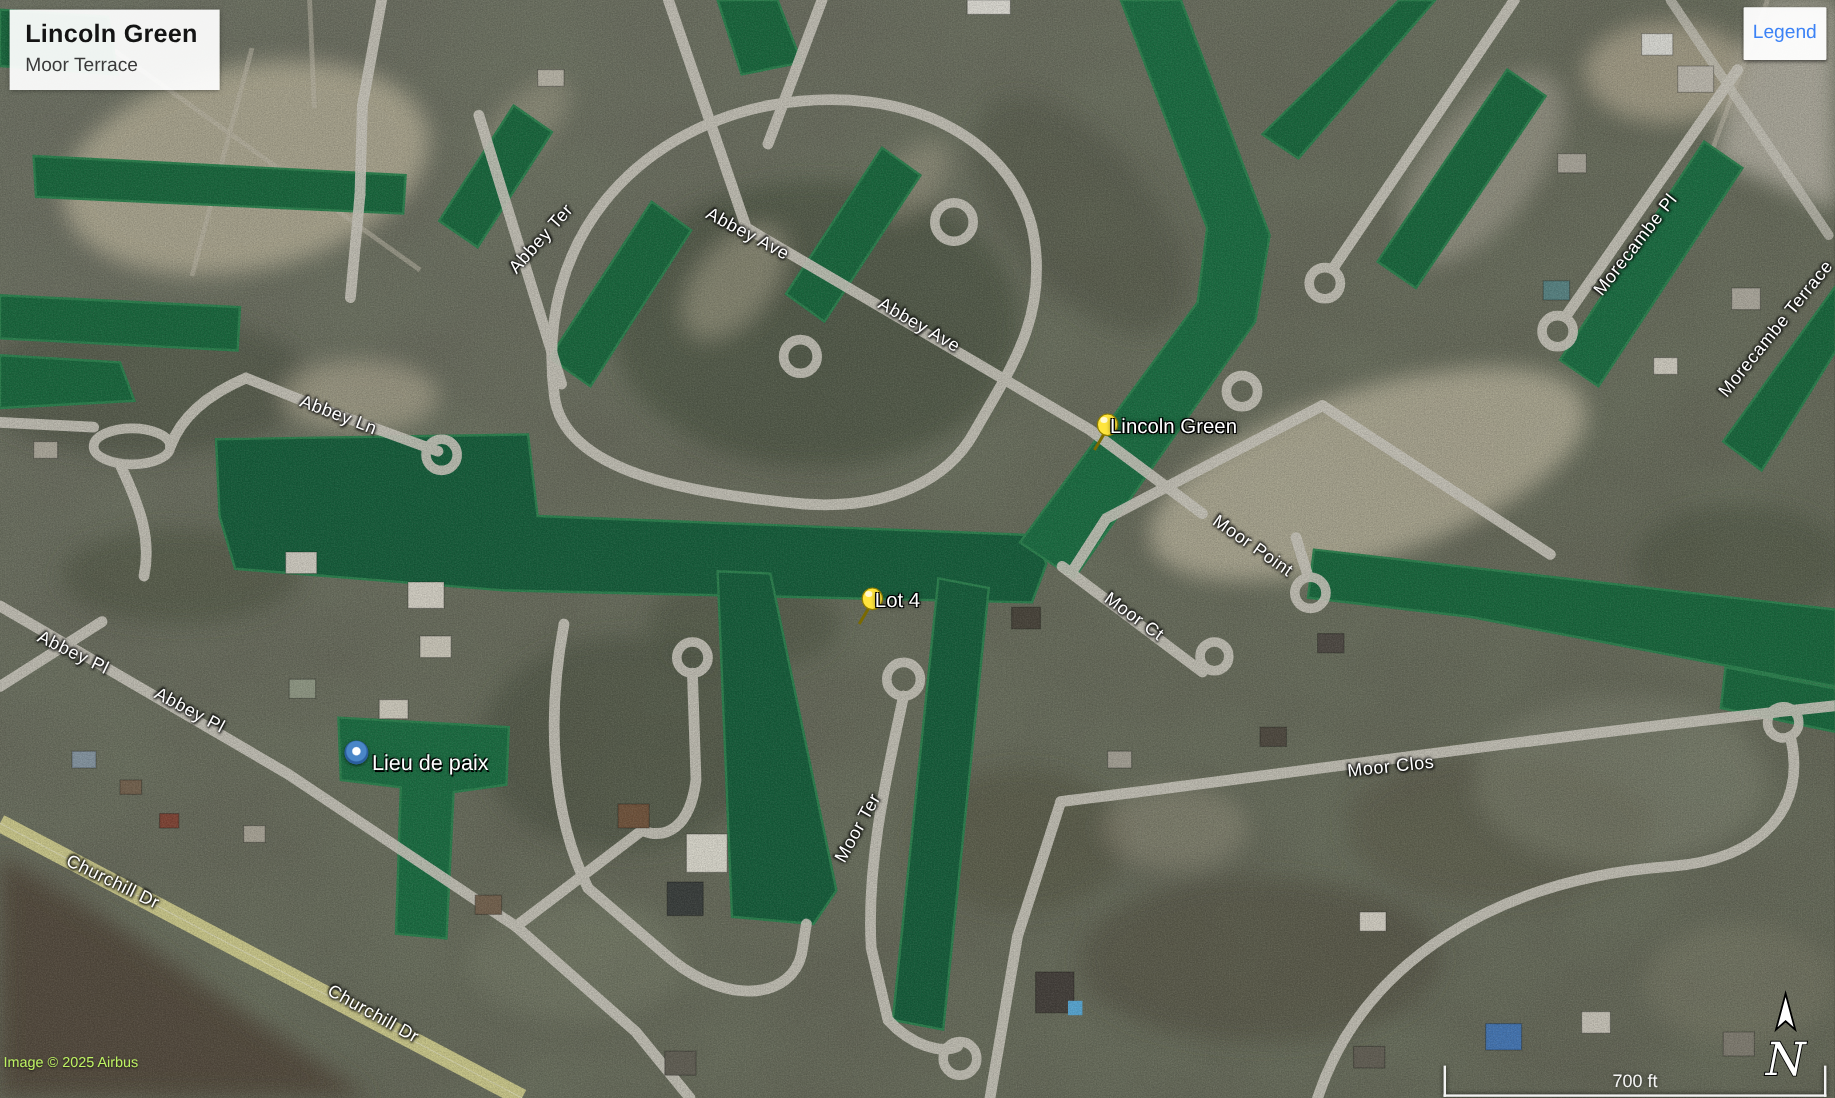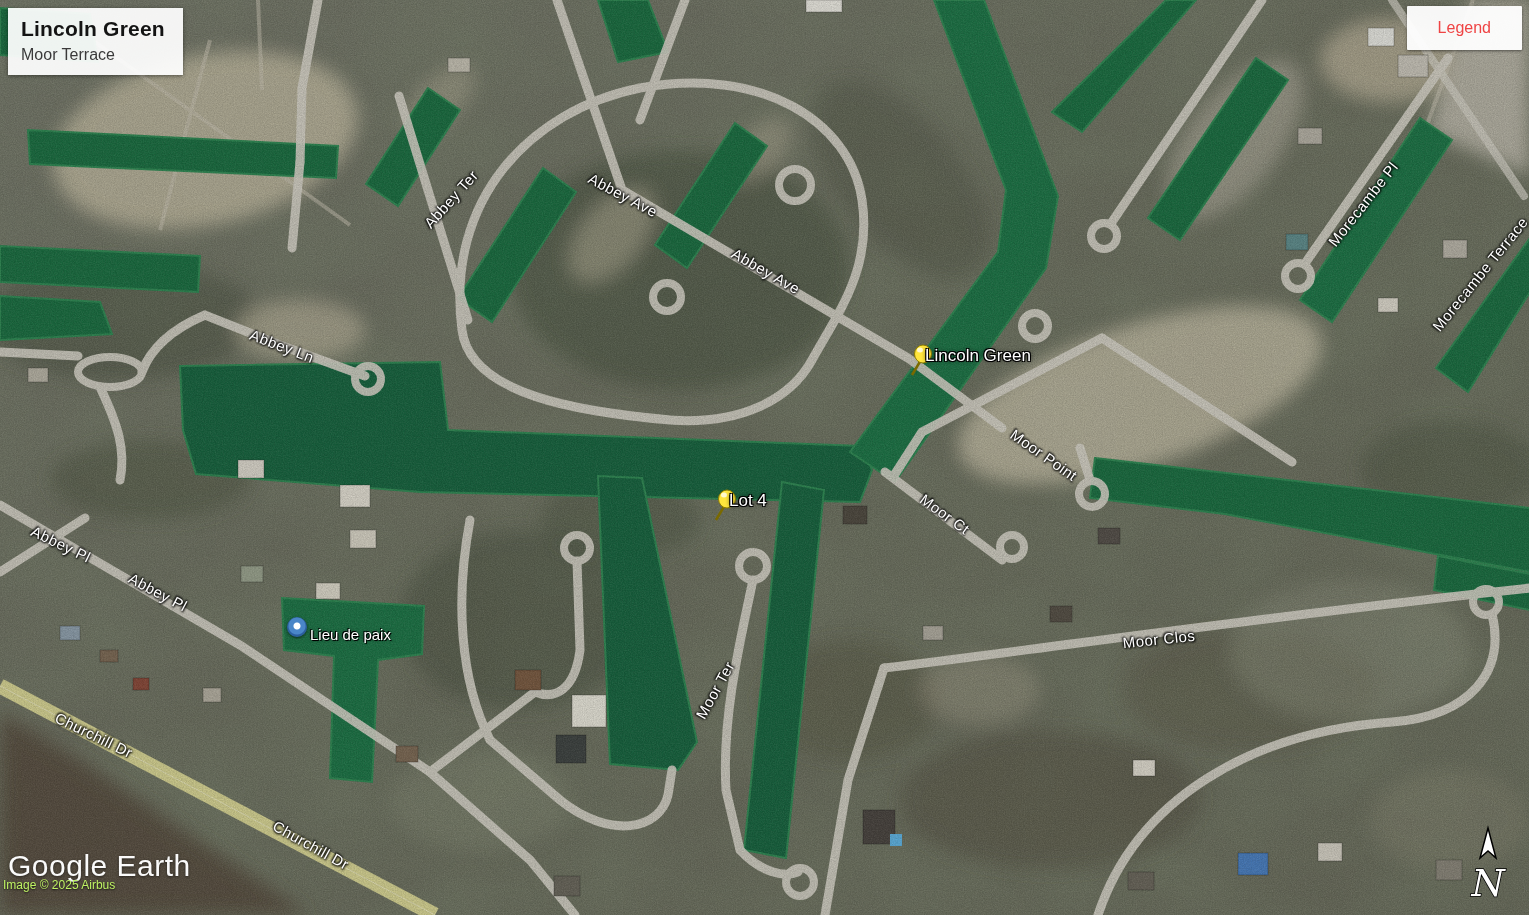--- a/index.html
+++ b/index.html
@@ -12,30 +12,30 @@
     text-shadow:0 0 3px #000,1px 1px 2px #000,-1px -1px 2px #000;
     transform:translate(-50%,-50%) rotate(var(--r,0deg));pointer-events:none;}
   .placemark{position:absolute;width:0;height:0;}
   .placemark .pin{position:absolute;left:-4px;top:-33px;}
   .pin-label{position:absolute;left:13px;top:-29px;color:#fff;font-size:17px;white-space:nowrap;
     text-shadow:-1px -1px 0 #000,1px -1px 0 #000,-1px 1px 0 #000,1px 1px 0 #000,0 0 4px #000;}
   .poi{position:absolute;width:0;height:0;}
   .poi-dot{position:absolute;left:-10px;top:-10px;width:20px;height:20px;border-radius:50%;
     background:radial-gradient(circle at 50% 45%,#ffffff 0 3px,#4a86c8 4px 8px,#2b5e9e 9px);
     box-shadow:0 1px 3px rgba(0,0,0,.6);}
-  .poi-label{position:absolute;left:13px;top:-1px;color:#fff;font-size:15px;white-space:nowrap;
+  .poi-label{position:absolute;left:13px;top:-1px;color:#fff;font-size:18px;white-space:nowrap;
     text-shadow:-1px -1px 0 #000,1px 1px 0 #000,0 0 3px #000;}
 
   
   .title-card{position:absolute;left:8px;top:8px;background:rgba(255,255,255,.93);
     padding:9px 18px 11px 13px;box-shadow:0 1px 4px rgba(0,0,0,.45);}
   .title-card .title{font-size:21px;font-weight:bold;color:#141414;letter-spacing:.2px;}
   .title-card .subtitle{font-size:16px;color:#3a3a3a;margin-top:5px;}
   .legend-btn{position:absolute;right:7px;top:6px;background:rgba(255,255,255,.95);border:none;
-    padding:13px 31px;font-family:"Liberation Sans",sans-serif;font-size:16px;color:#ef4444;
+    padding:13px 8px;font-family:"Liberation Sans",sans-serif;font-size:16px;color:#3b82f6;
     box-shadow:0 1px 3px rgba(0,0,0,.5);cursor:pointer;border-radius:1px;}
   .logo{position:absolute;left:8px;top:849px;color:#fafafa;font-size:30px;letter-spacing:.5px;
     text-shadow:0 1px 3px rgba(0,0,0,.55);}
   .attribution{position:absolute;left:3px;top:878px;color:#bef264;font-size:12px;
     text-shadow:0 1px 2px rgba(0,0,0,.8);}
   .scalebar{position:absolute;left:1203px;top:888px;width:315px;height:24px;
     border-left:2px solid #f2f2f2;border-right:2px solid #f2f2f2;border-bottom:2px solid #f2f2f2;
     filter:drop-shadow(0 0 2px rgba(0,0,0,.8));}
   .scalebar-label{position:absolute;left:0;right:0;bottom:2px;text-align:center;color:#f5f5f5;font-size:15px;}
   .compass{position:absolute;left:1466px;top:824px;}
@@ -252,22 +252,24 @@
     <span class="pin-label">Lot 4</span>
   </div>
 
   <div class="title-card">
     <div class="title">Lincoln Green</div>
     <div class="subtitle">Moor Terrace</div>
   </div>
 
   <button class="legend-btn">Legend</button>
 
-  <div class="logo">Google Earth</div>
   <div class="attribution">Image © 2025 Airbus</div>
 
+  <div class="scalebar">
+    <span class="scalebar-label">700 ft</span>
+  </div>
 
   <svg class="compass" width="44" height="88" viewBox="0 0 44 88">
     <polygon points="22,4 30,34 22,27 14,34" fill="#ffffff" stroke="#000000" stroke-width="1.5"></polygon>
     <text x="22" y="72" text-anchor="middle" font-family="DejaVu Serif, serif" font-style="italic" font-size="38" fill="#ffffff" stroke="#000000" stroke-width="1.6" paint-order="stroke">N</text>
   </svg>
 
 </div>
 
 </body></html>

